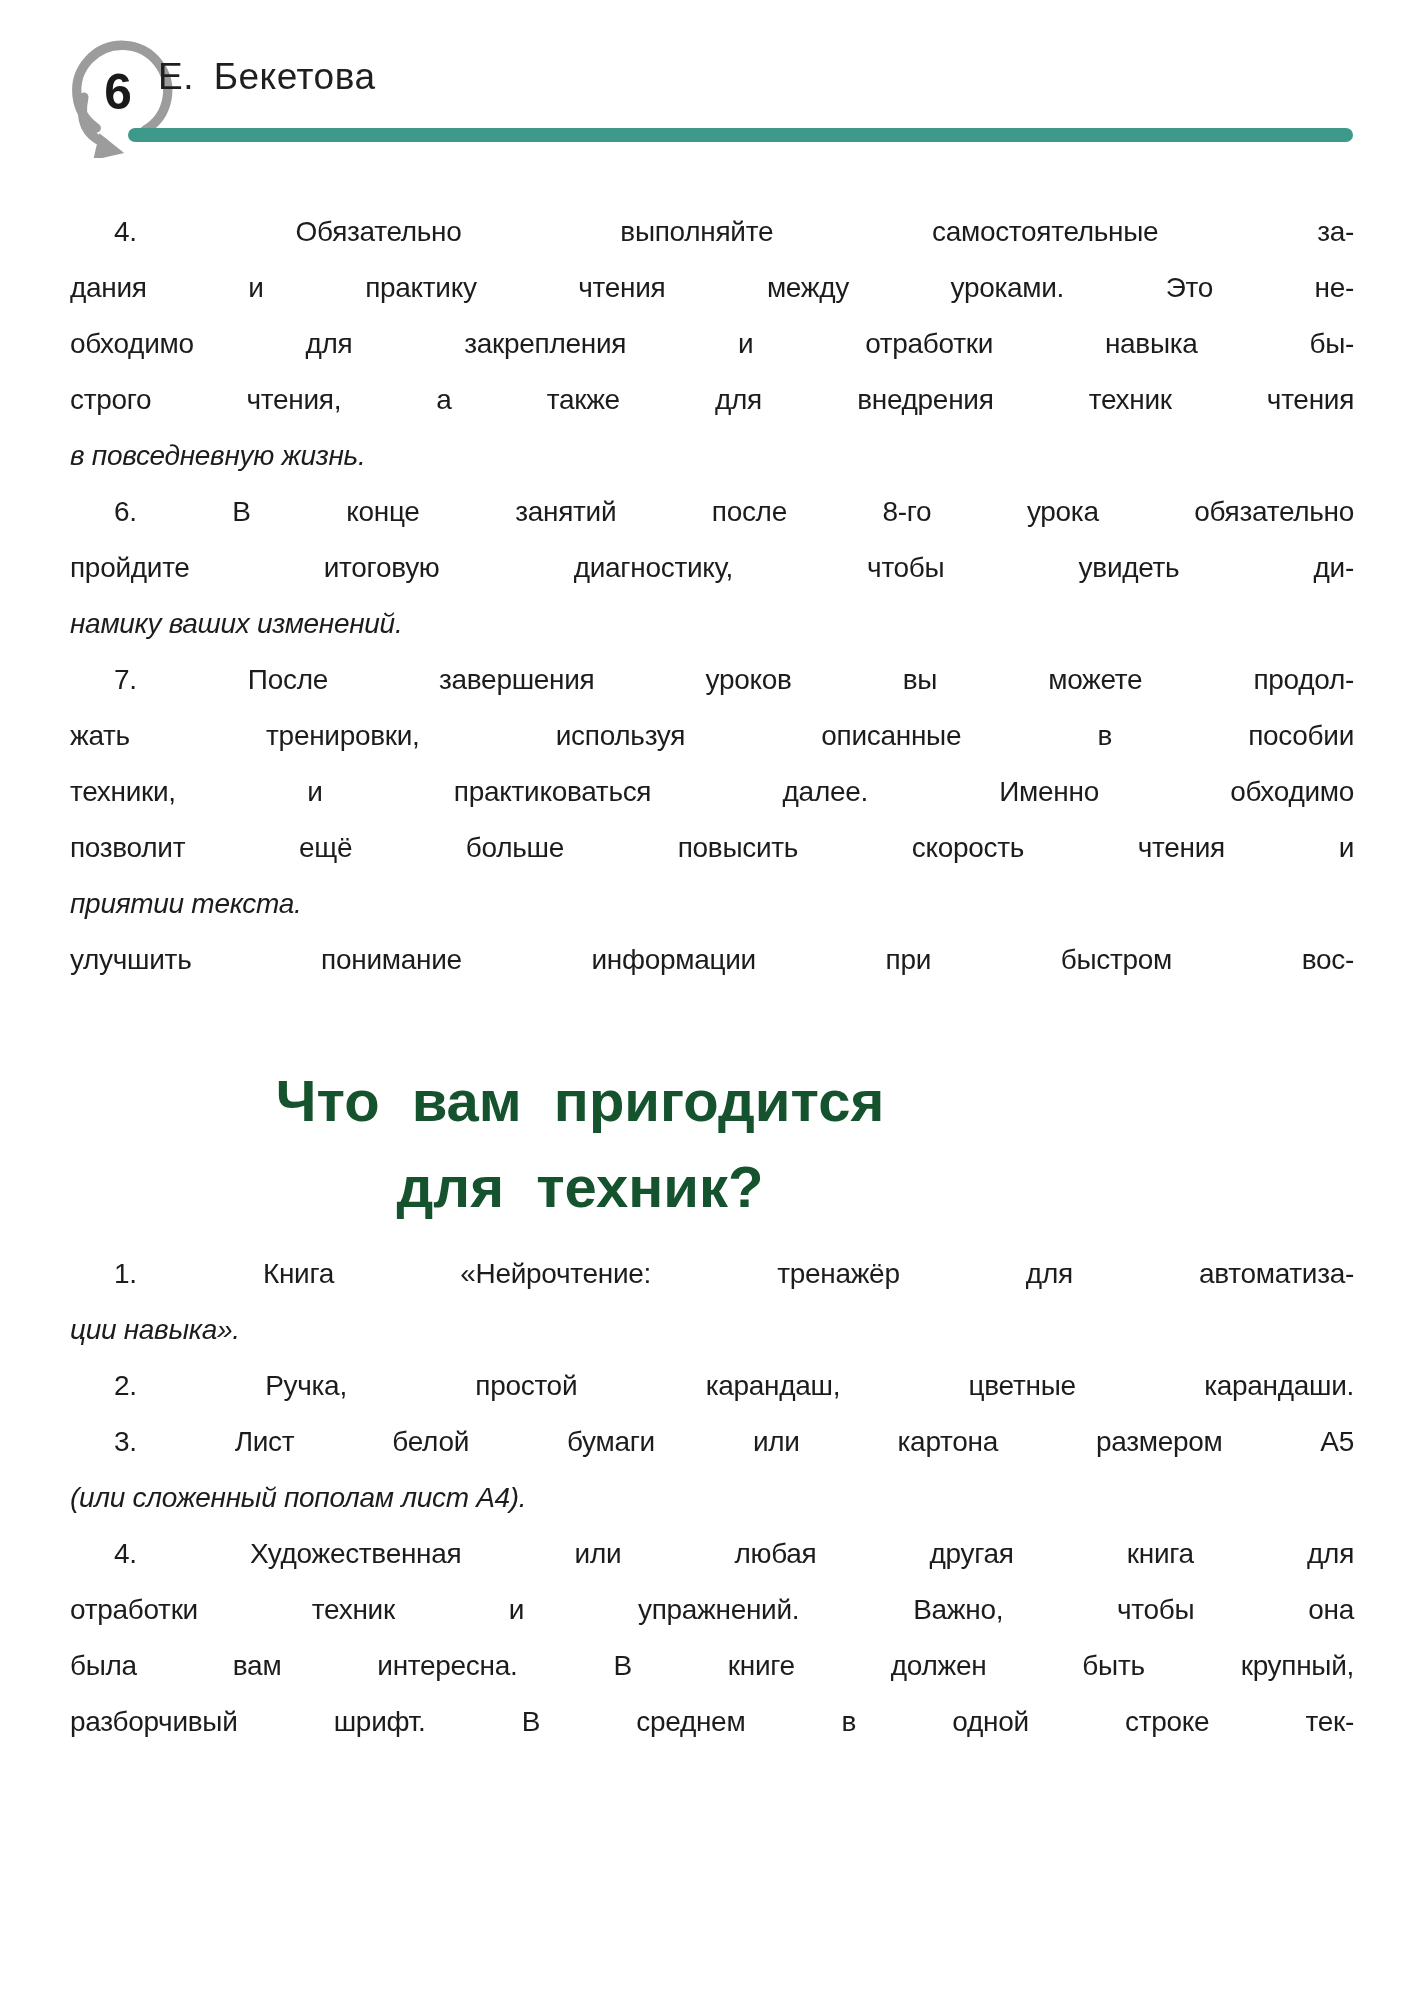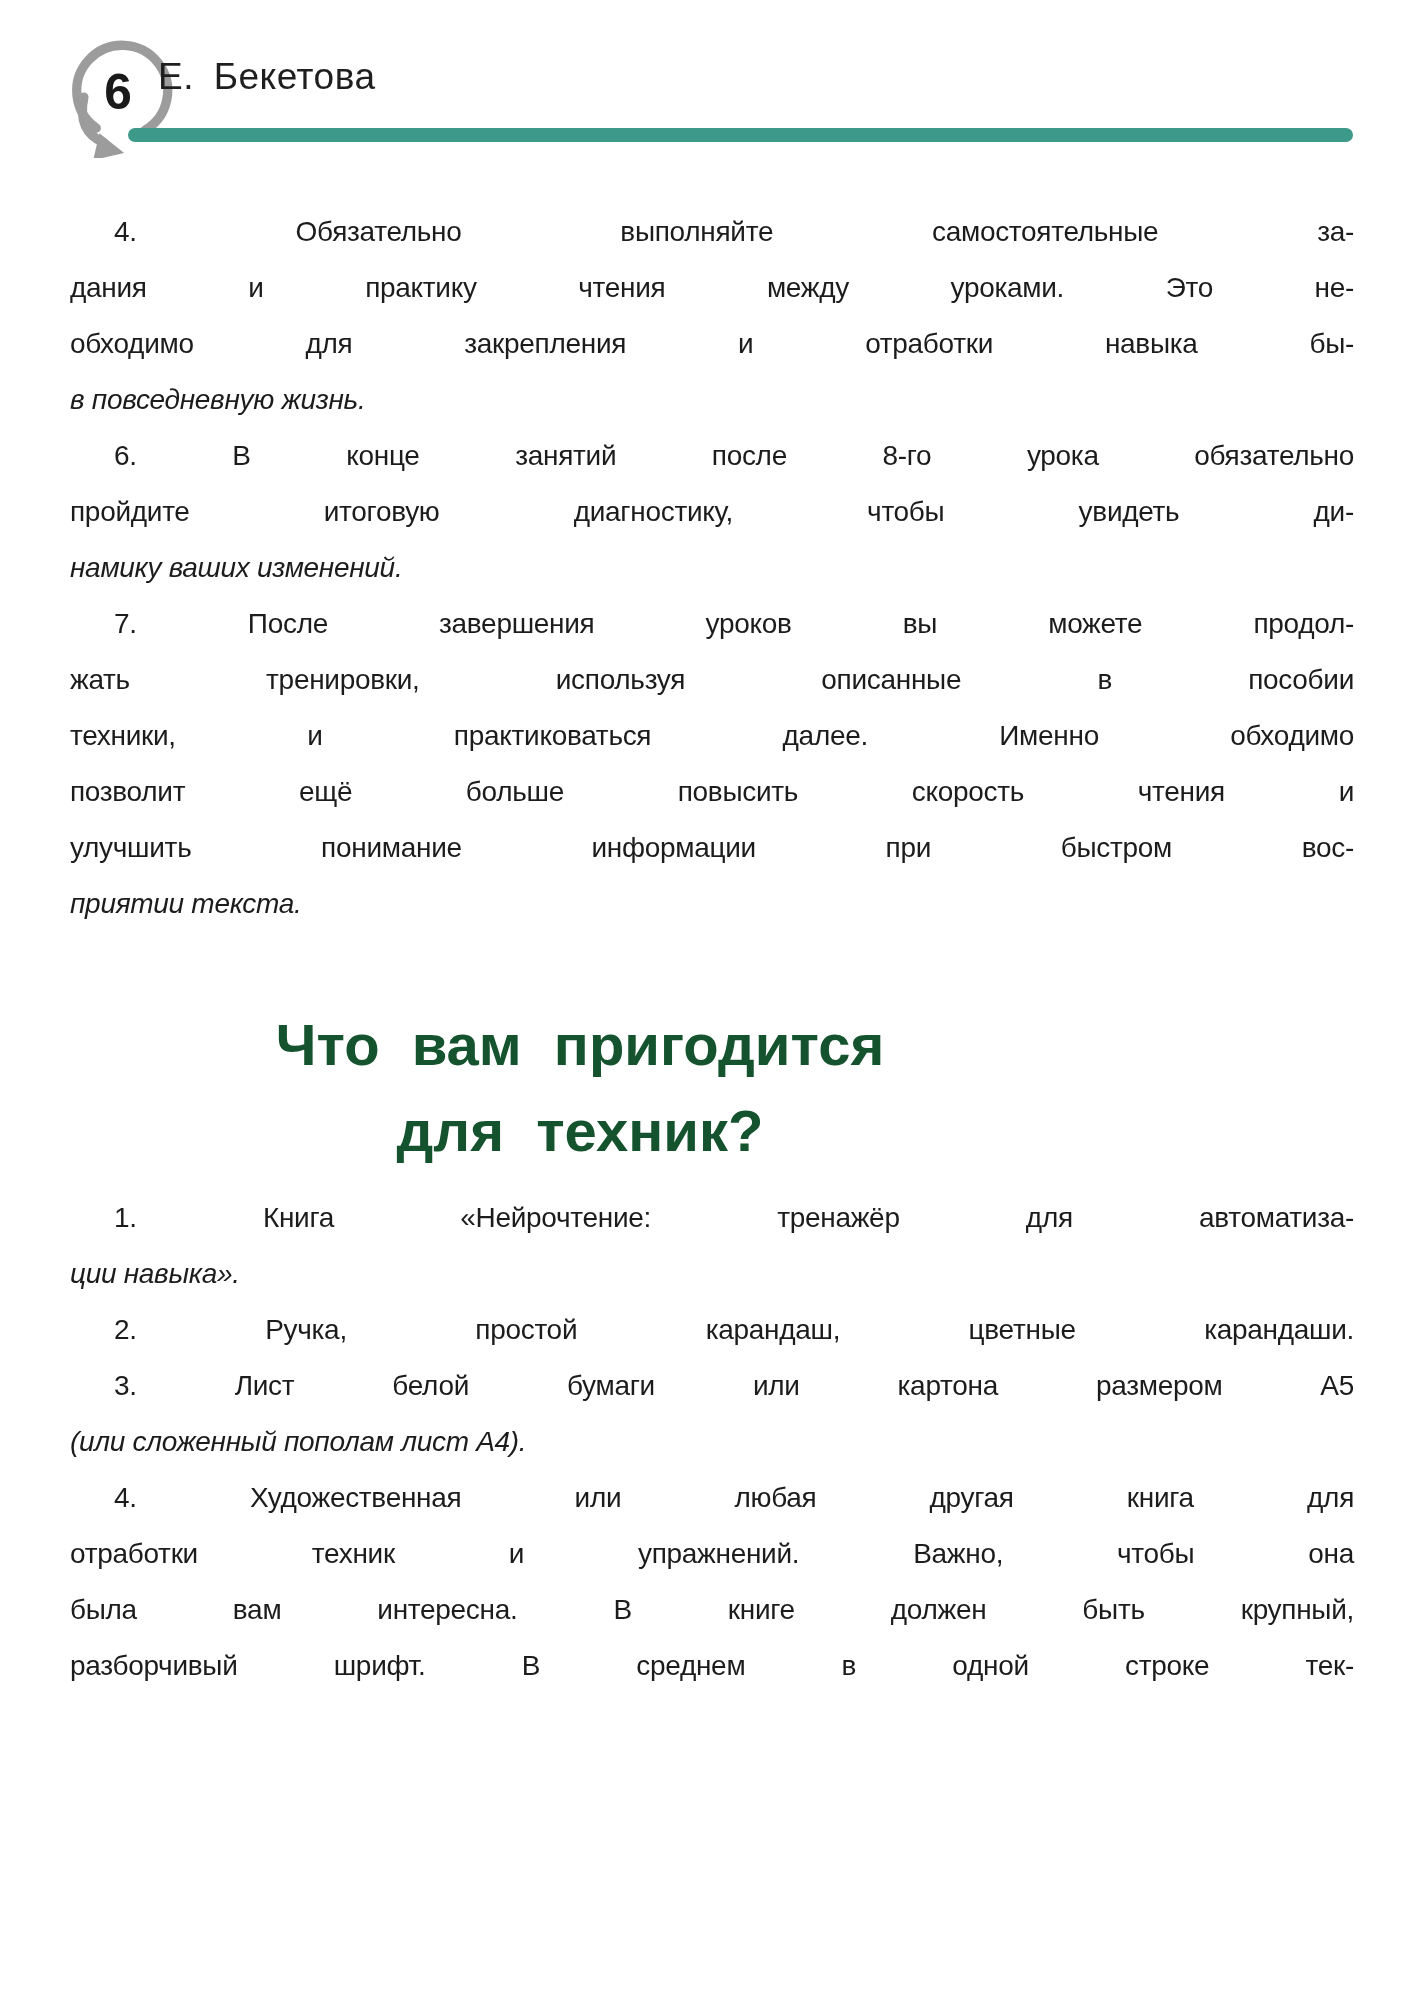--- a/index.html
+++ b/index.html
@@ -79,34 +79,35 @@
   <div class="rule" style="background: rgb(61, 154, 138);"></div>
 </div>
 
 <div class="content">
 
   <div id="body-block">
       <div>
         <div class="line jline indent">4. Обязательно выполняйте самостоятельные за-</div>
         <div class="line jline">дания и практику чтения между уроками. Это не-</div>
         <div class="line jline">обходимо для закрепления и отработки навыка бы-</div>
+        <div class="line jline">строго чтения, а также для внедрения техник чтения</div>
         <div class="line lline">в повседневную жизнь.</div>
       </div>
       <div>
         <div class="line jline indent">6. В конце занятий после 8-го урока обязательно</div>
         <div class="line jline">пройдите итоговую диагностику, чтобы увидеть ди-</div>
         <div class="line lline">намику ваших изменений.</div>
       </div>
       <div>
         <div class="line jline indent">7. После завершения уроков вы можете продол-</div>
         <div class="line jline">жать тренировки, используя описанные в пособии</div>
         <div class="line jline">техники, и практиковаться далее. Именно обходимо</div>
         <div class="line jline">позволит ещё больше повысить скорость чтения и</div>
+        <div class="line lline">приятии текста.</div>
         <div class="line jline">улучшить понимание информации при быстром вос-</div>
-        <div class="line lline">приятии текста.</div>
       </div>
     </div>
 
   <div id="heading-block">
     <div class="heading-line">Что вам пригодится</div>
     <div class="heading-line">для техник?</div>
   </div>
 
   <div id="list-block">
       <div>

